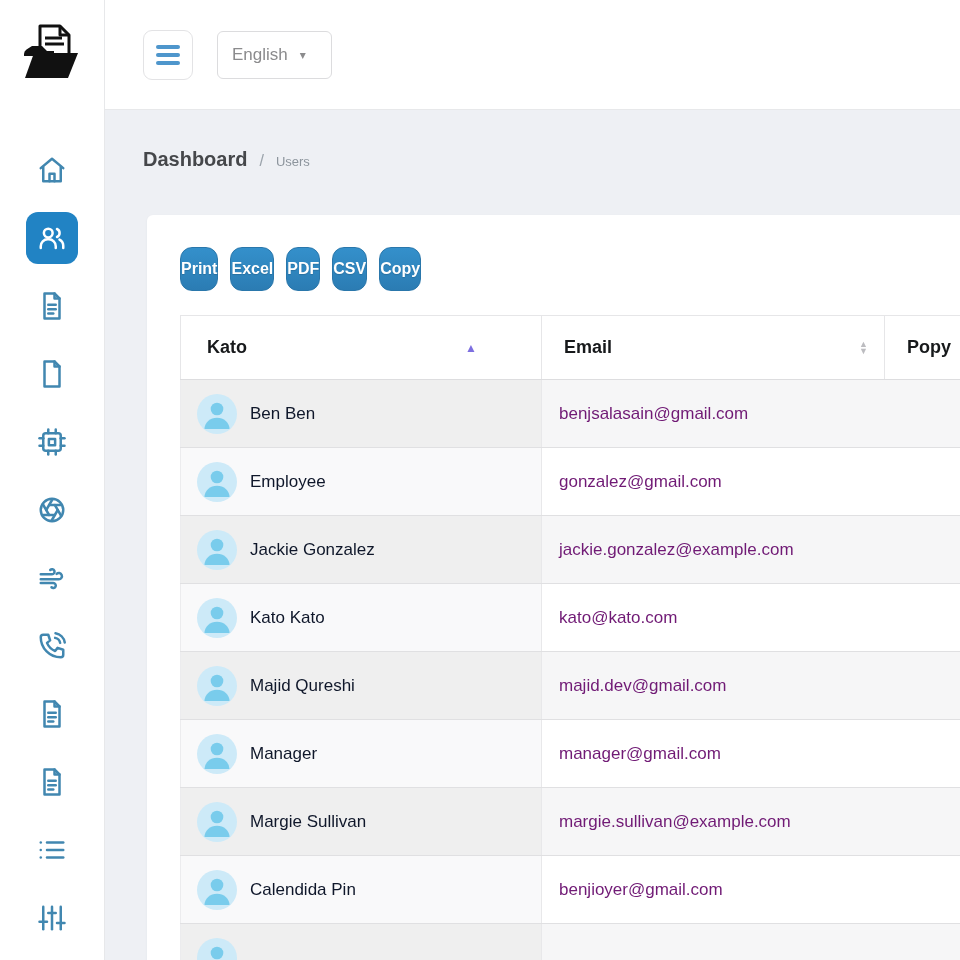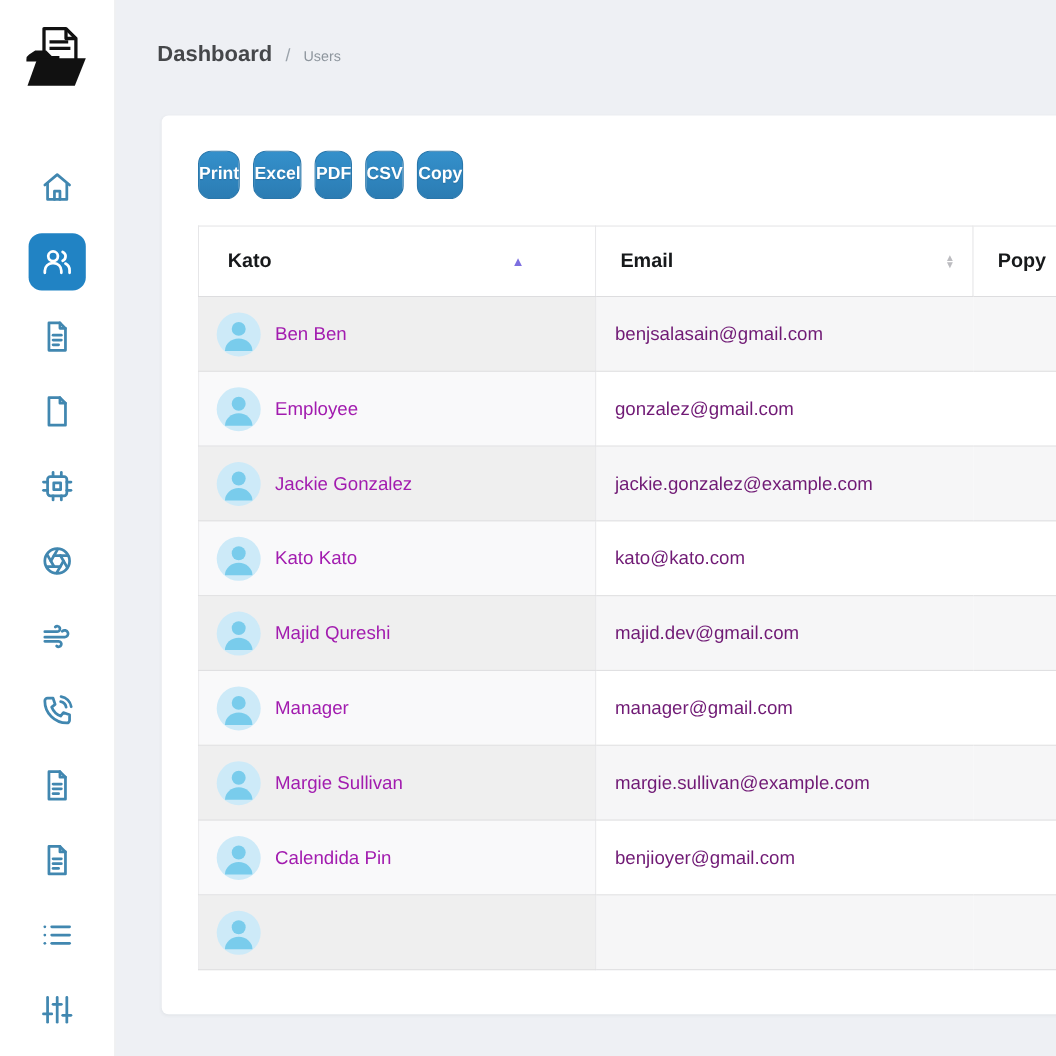--- a/index.html
+++ b/index.html
@@ -89,21 +89,21 @@
   tr.odd td.user-cell { background:#efefef; }
   tr.even td { background:#ffffff; }
   tr.even td.user-cell { background:#f9f9fa; }
 
   .user-flex { display:flex; align-items:center; gap:13px; }
   .avatar {
     width:40px; height:40px; border-radius:50%; background:#cdeaf8; flex:0 0 40px;
     overflow:hidden; display:flex; align-items:center; justify-content:center;
   }
   .avatar svg { width:40px; height:40px; }
-  .uname { font-size:17px; color:#a21caf; }
+  .uname { font-size:17px; color:#0f172a; }
 
   
   .logo-box svg { width:66px; height:60px; }
 </style>
 </head>
 <body>
 
 <div class="app">
 
   <aside class="sidebar">
@@ -224,20 +224,31 @@
             <line x1="19" y1="3" x2="19" y2="21"></line>
           <line x1="2" y1="15" x2="8" y2="15"></line>
             <line x1="9" y1="8" x2="15" y2="8"></line>
             <line x1="16" y1="16" x2="22" y2="16"></line>
         </svg>
       </div>
     </nav>
   </aside>
 
   <div class="right-col">
+    <header class="topbar">
+      <button class="hamburger">
+        <span></span>
+        <span></span>
+        <span></span>
+      </button>
+      <div class="lang-select">
+        <span class="lang-label">English</span>
+        <span class="caret">▾</span>
+      </div>
+    </header>
 
     <main class="content">
       <div class="breadcrumb">
         <span class="bc-section">Dashboard</span>
         <span class="bc-sep">/</span>
         <span class="bc-page">Users</span>
       </div>
 
       <section class="card">
         <div class="btn-row">

